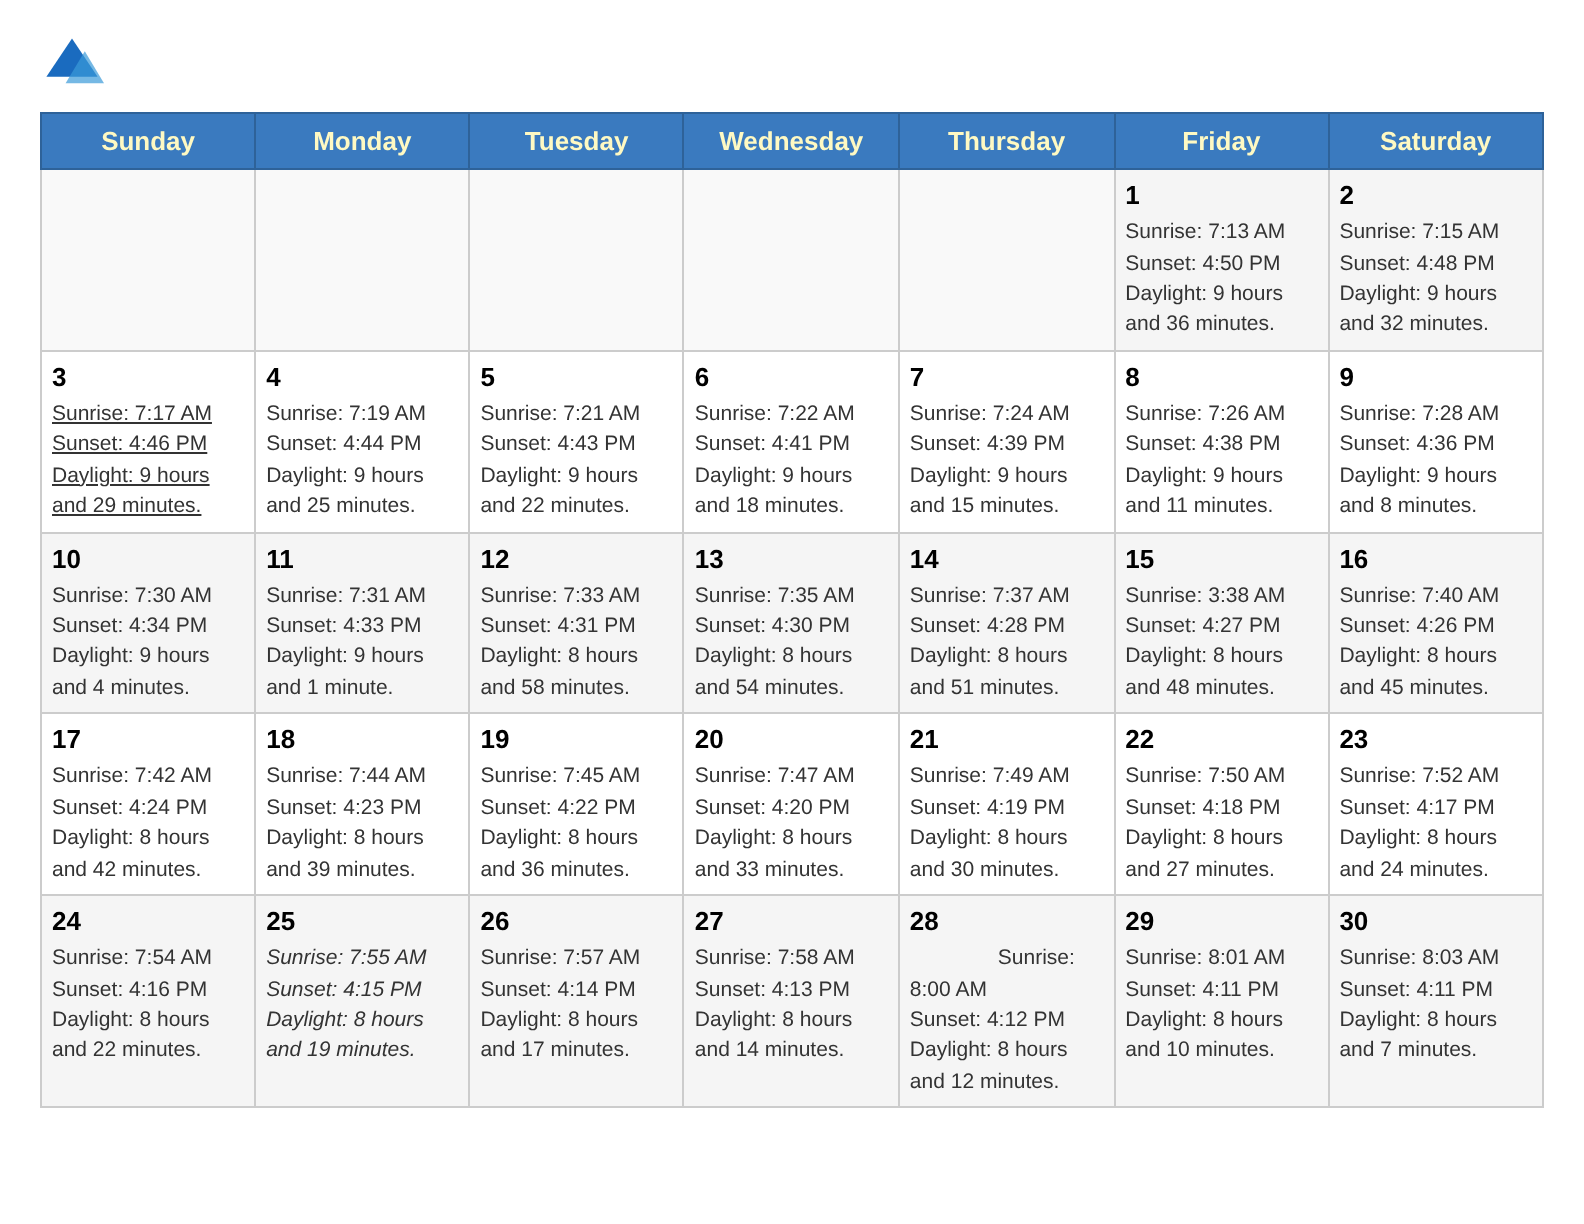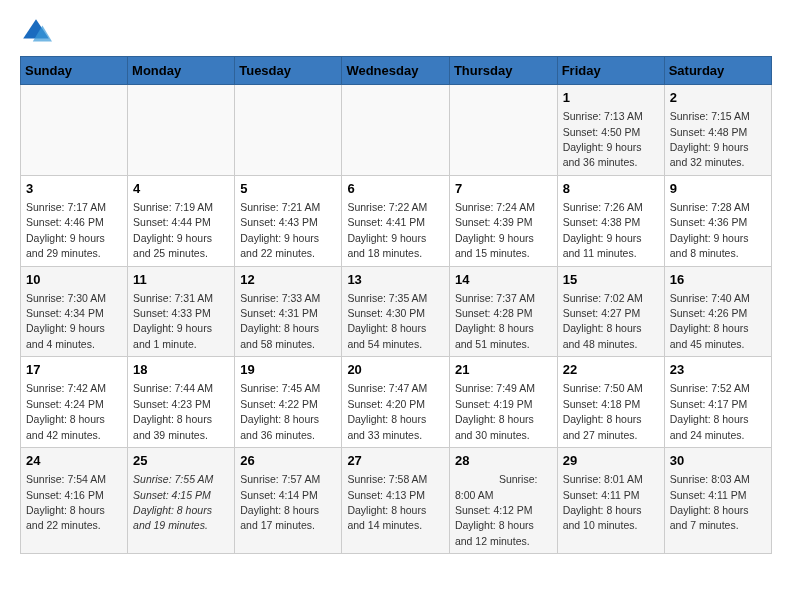--- a/index.html
+++ b/index.html
@@ -52,23 +52,23 @@
       font-size: 16px;
       color: #555;
     }
     .calendar {
       width: 100%;
       border-collapse: collapse;
       font-size: 11px;
     }
     .calendar thead th {
       background: #3a7abf;
-      color: #000000;
+      color: #fef9c3;
       padding: 6px 4px;
-      text-align: left;
+      text-align: center;
       font-weight: bold;
       font-size: 13px;
       border: 1px solid #2e6299;
     }
     .calendar tbody td {
       vertical-align: top;
       border: 1px solid #ccc;
       padding: 4px 5px;
       width: 108px;
       min-height: 70px;
@@ -135,21 +135,21 @@
         <td class="empty-cell"></td>
         <td class="empty-cell"></td>
         <td><span class="day-number">1</span><span class="day-info" style="white-space: pre-line;">Sunrise: 7:13 AM
 Sunset: 4:50 PM
 Daylight: 9 hours and 36 minutes.</span></td>
         <td><span class="day-number">2</span><span class="day-info" style="white-space: pre-line; margin-top: 32px;">Sunrise: 7:15 AM
 Sunset: 4:48 PM
 Daylight: 9 hours and 32 minutes.</span></td>
       </tr>
       <tr>
-        <td><span class="day-number">3</span><span class="day-info" style="white-space: pre-line;">Sunrise: 7:17 AM
+        <td><span class="day-number">3</span><span class="day-info" style="white-space: pre-line; text-decoration: underline;">Sunrise: 7:17 AM
 Sunset: 4:46 PM
 Daylight: 9 hours and 29 minutes.</span></td>
         <td><span class="day-number">4</span><span class="day-info" style="white-space: pre-line; text-align: right;">Sunrise: 7:19 AM
 Sunset: 4:44 PM
 Daylight: 9 hours and 25 minutes.</span></td>
         <td><span class="day-number">5</span><span class="day-info" style="white-space: pre-line;">Sunrise: 7:21 AM
 Sunset: 4:43 PM
 Daylight: 9 hours and 22 minutes.</span></td>
         <td><span class="day-number">6</span><span class="day-info" style="white-space: pre-line;">Sunrise: 7:22 AM
 Sunset: 4:41 PM
@@ -173,21 +173,21 @@
 Daylight: 9 hours and 1 minute.</span></td>
         <td><span class="day-number">12</span><span class="day-info" style="white-space: pre-line;">Sunrise: 7:33 AM
 Sunset: 4:31 PM
 Daylight: 8 hours and 58 minutes.</span></td>
         <td><span class="day-number">13</span><span class="day-info" style="white-space: pre-line;">Sunrise: 7:35 AM
 Sunset: 4:30 PM
 Daylight: 8 hours and 54 minutes.</span></td>
         <td><span class="day-number">14</span><span class="day-info" style="white-space: pre-line;">Sunrise: 7:37 AM
 Sunset: 4:28 PM
 Daylight: 8 hours and 51 minutes.</span></td>
-        <td><span class="day-number">15</span><span class="day-info" style="white-space: pre-line;">Sunrise: 7:02 AM
+        <td><span class="day-number">15</span><span class="day-info" style="white-space: pre-line;">Sunrise: 3:38 AM
 Sunset: 4:27 PM
 Daylight: 8 hours and 48 minutes.</span></td>
         <td><span class="day-number">16</span><span class="day-info" style="white-space: pre-line;">Sunrise: 7:40 AM
 Sunset: 4:26 PM
 Daylight: 8 hours and 45 minutes.</span></td>
       </tr>
       <tr>
         <td><span class="day-number">17</span><span class="day-info" style="white-space: pre-line;">Sunrise: 7:42 AM
 Sunset: 4:24 PM
 Daylight: 8 hours and 42 minutes.</span></td>

